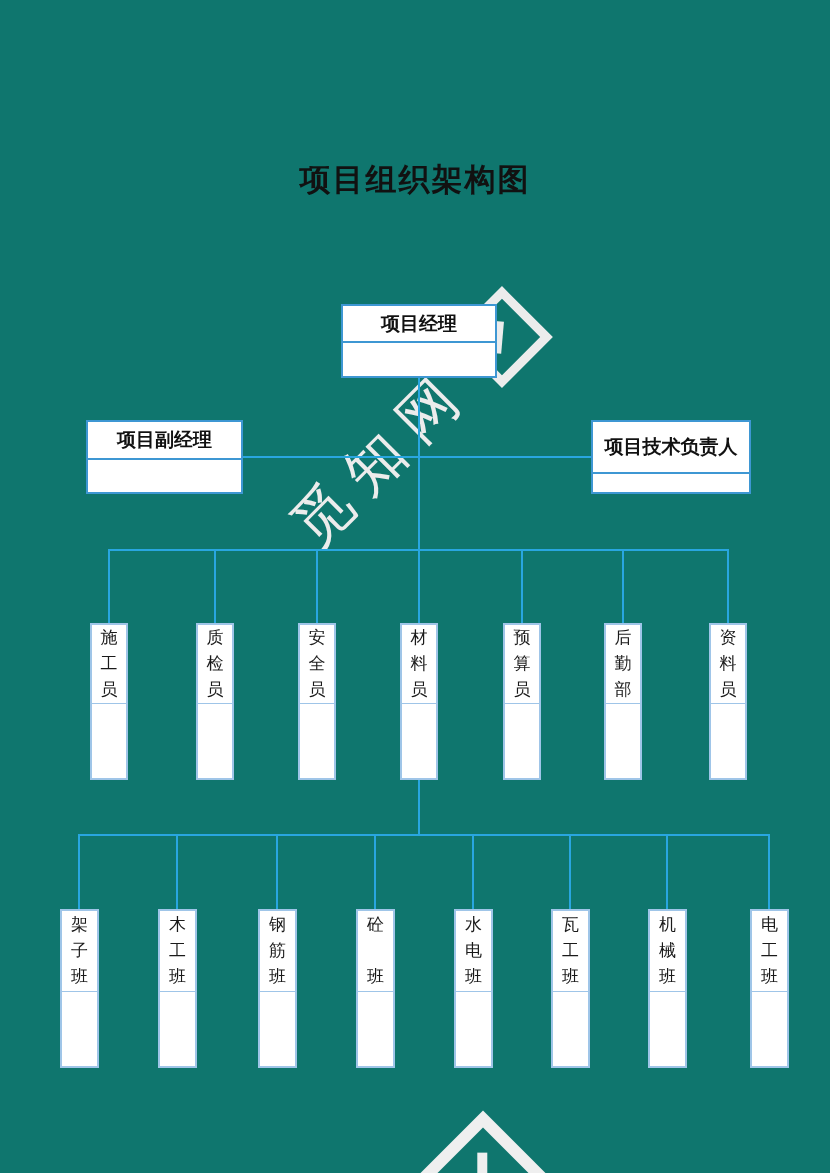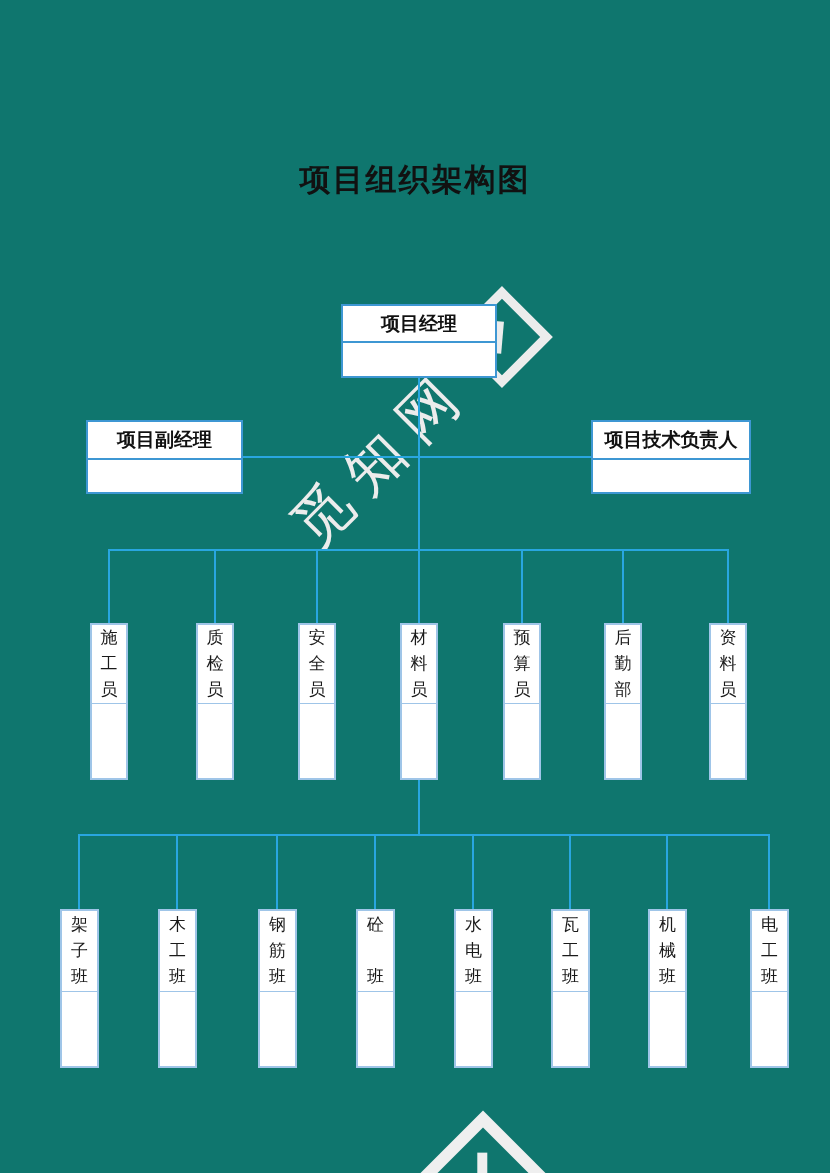--- a/index.html
+++ b/index.html
@@ -58,21 +58,21 @@
   </div>
 
   <div class="hbox" style="left:86px;top:420px;width:157px;height:74px;">
     <div class="head" style="height:38px;">
       <span>项目副经理</span>
     </div>
     <div class="body"></div>
   </div>
 
   <div class="hbox" style="left:591px;top:420px;width:160px;height:74px;">
-    <div class="head" style="height:38px;font-family:Liberation Serif, serif;">
+    <div class="head" style="height:52px;font-family:Liberation Serif, serif;">
       <span>项目技术负责人</span>
     </div>
     <div class="body"></div>
   </div>
 
   <div id="diagram">
       <div class="line" style="left: 418px; top: 378px; width: 2px; height: 173px;"></div>
       <div class="line" style="left: 243px; top: 456px; width: 348px; height: 2px;"></div>
       <div class="line" style="left: 108px; top: 549px; width: 621px; height: 2px;"></div>
       <div class="line" style="left: 108px; top: 550px; width: 2px; height: 74px;"></div>

